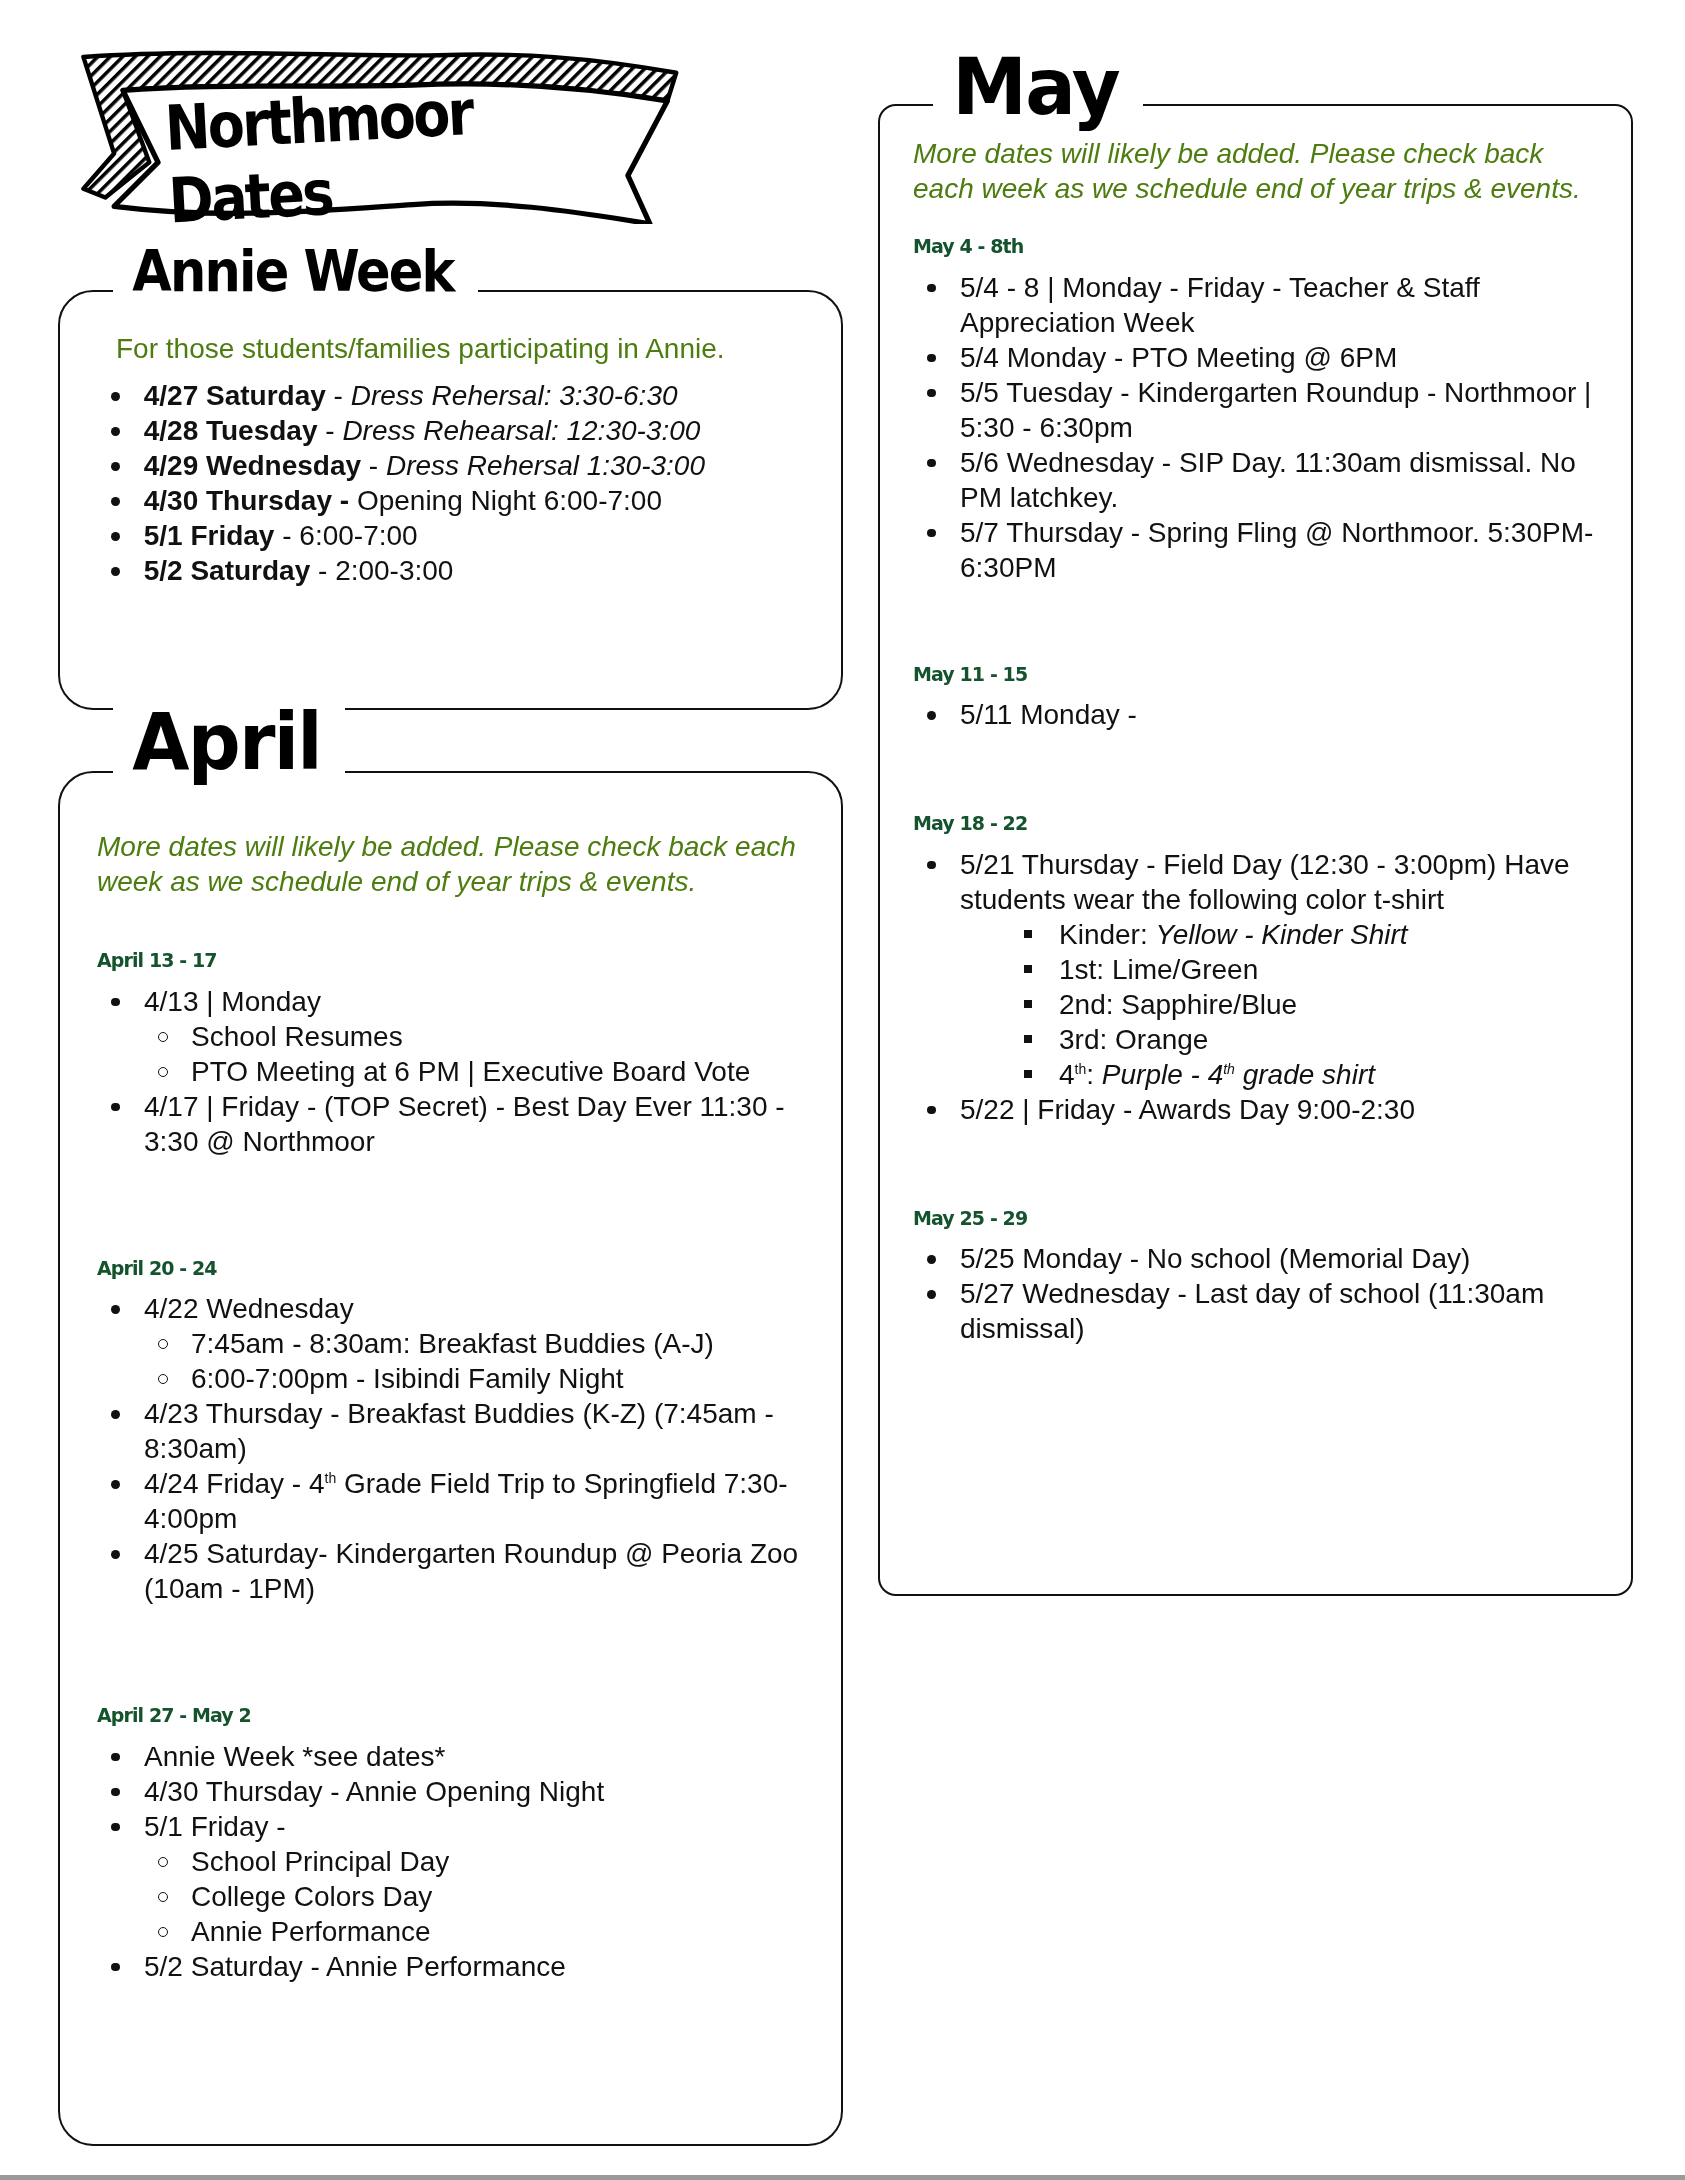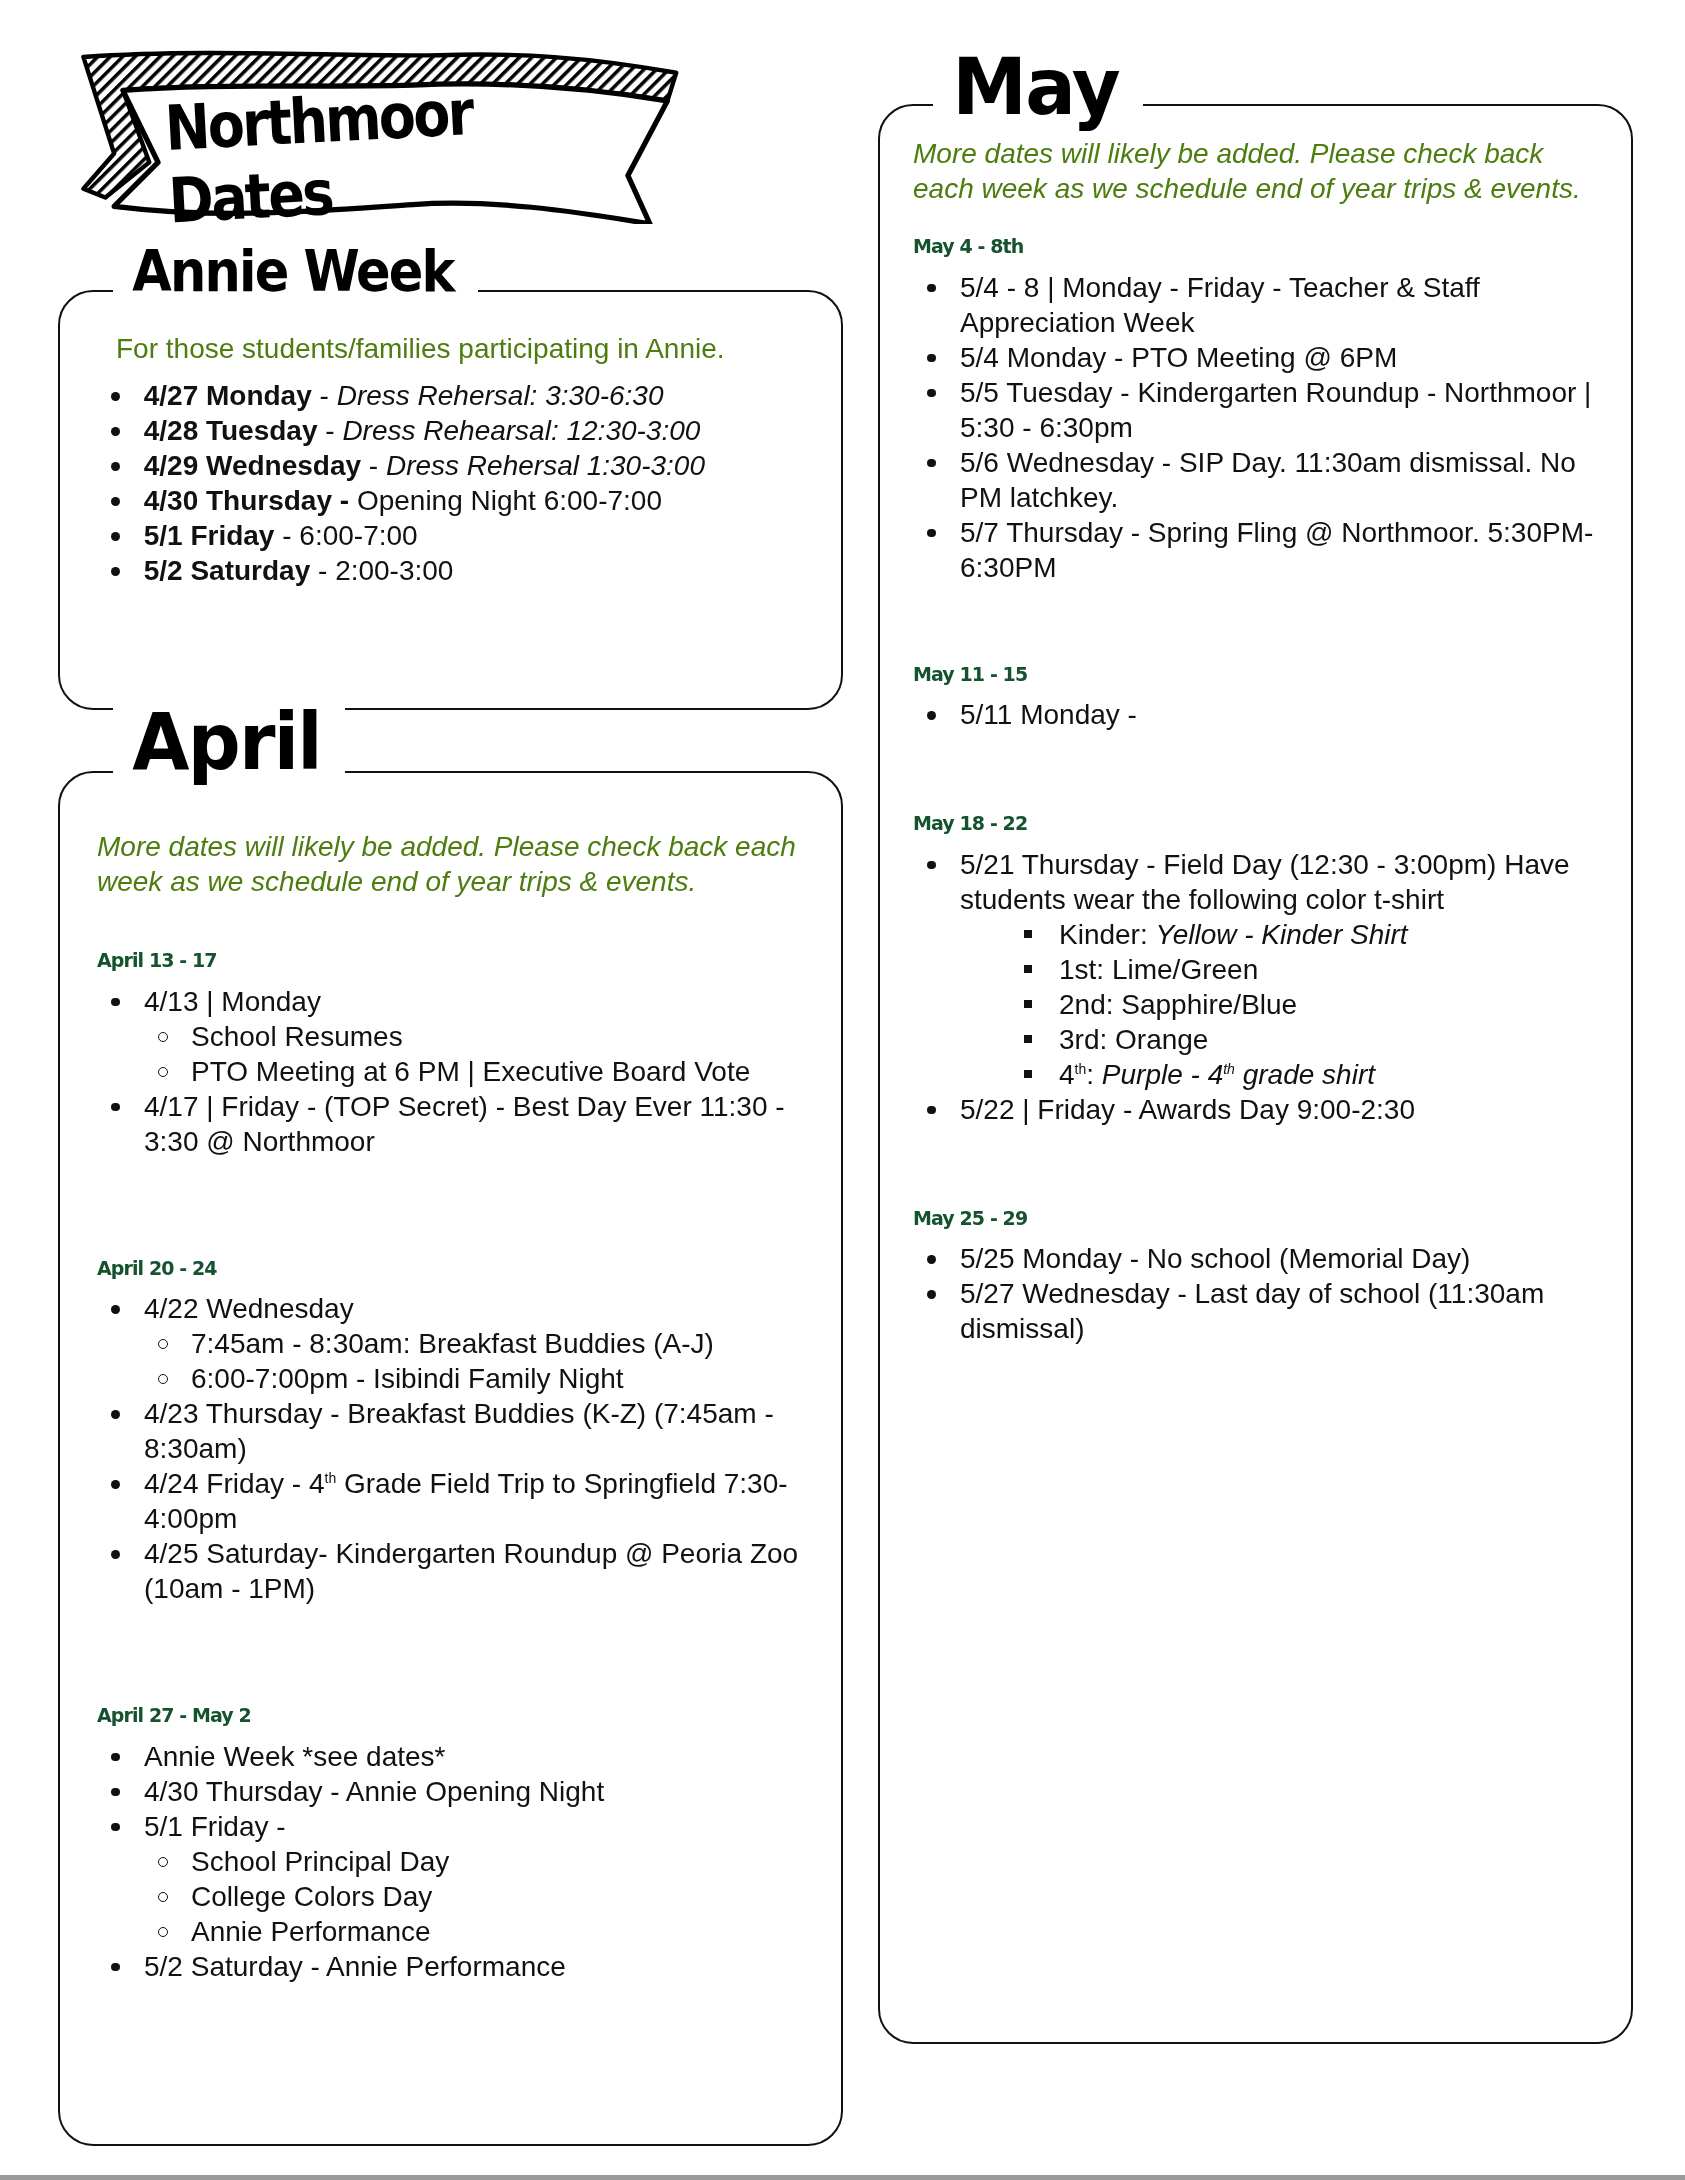--- a/index.html
+++ b/index.html
@@ -31,21 +31,21 @@
       position: absolute; background: #fff; padding: 0 24.6px 0 19.3px;
       font-family: "DejaVu Sans", sans-serif; font-weight: bold; color: #000;
       letter-spacing: -1.8px; line-height: 1;
     }
     .box-inner { position: absolute; left: 0; right: 0; }
 
     #annie-box { left: 58px; top: 290px; width: 785px; height: 420px; }
     #annie-box .box-title { left: 53px; top: -46px; font-size: 51px; transform: scaleY(1.1); }
     #april-box { left: 58px; top: 771px; width: 785px; height: 1375px; }
     #april-box .box-title { left: 53px; top: -68px; font-size: 74px; transform: scaleY(1.05); }
-    #may-box { left: 878px; top: 104px; width: 755px; height: 1940px; }
+    #may-box { left: 878px; top: 104px; width: 755px; height: 1492px; border-radius: 18px; }
     #may-box .box-title { left: 53px; top: -56px; font-size: 75px; transform: scaleY(1.05); }
 
     .intro {
       font-size: 28px; line-height: 35px; color: #4d7c0f;
     }
     .intro.italic { font-style: italic; }
     .week-heading {
       font-family: "DejaVu Sans", sans-serif; font-weight: bold; color: #14532d;
       font-size: 19px; letter-spacing: -0.9px; margin: 0 0 3.5px 0; line-height: 39px;
     }
@@ -90,21 +90,21 @@
     <path d="M50,48 C150,40 270,45 380,42 C470,38 560,42 670,60 L625,145 L650,200 C560,185 470,172 380,178 C260,186 160,195 40,180 L90,130 Z" fill="#fff" stroke="#000" stroke-width="6" stroke-linejoin="round"></path>
   </svg>
   <div class="banner-title">Northmoor Dates</div>
 </div>
 
 <div class="box" id="annie-box">
   <div class="box-title">Annie Week</div>
   <div class="box-inner" style="top:39px; left:56px; right:26px;">
     <div class="intro" style="margin-bottom:12.3px;">For those students/families participating in Annie.</div>
     <ul class="lvl1" id="annie-list" style="margin-left:-19.3px;">
-        <li><span class="b">4/27 Monday</span><span> - </span><span class="i">Dress Rehersal: 3:30-6:30</span></li>
+        <li><span class="b">4/27 Saturday</span><span> - </span><span class="i">Dress Rehersal: 3:30-6:30</span></li>
         <li><span class="b">4/28 Tuesday</span><span> - </span><span class="i">Dress Rehearsal: 12:30-3:00</span></li>
         <li><span class="b">4/29 Wednesday</span><span> - </span><span class="i">Dress Rehersal 1:30-3:00</span></li>
         <li><span class="b">4/30 Thursday -</span><span> </span><span>Opening Night 6:00-7:00</span></li>
         <li><span class="b">5/1 Friday</span><span> - </span><span>6:00-7:00</span></li>
         <li><span class="b">5/2 Saturday</span><span> - </span><span>2:00-3:00</span></li>
       </ul>
   </div>
 </div>
 
 <div class="box" id="april-box">

